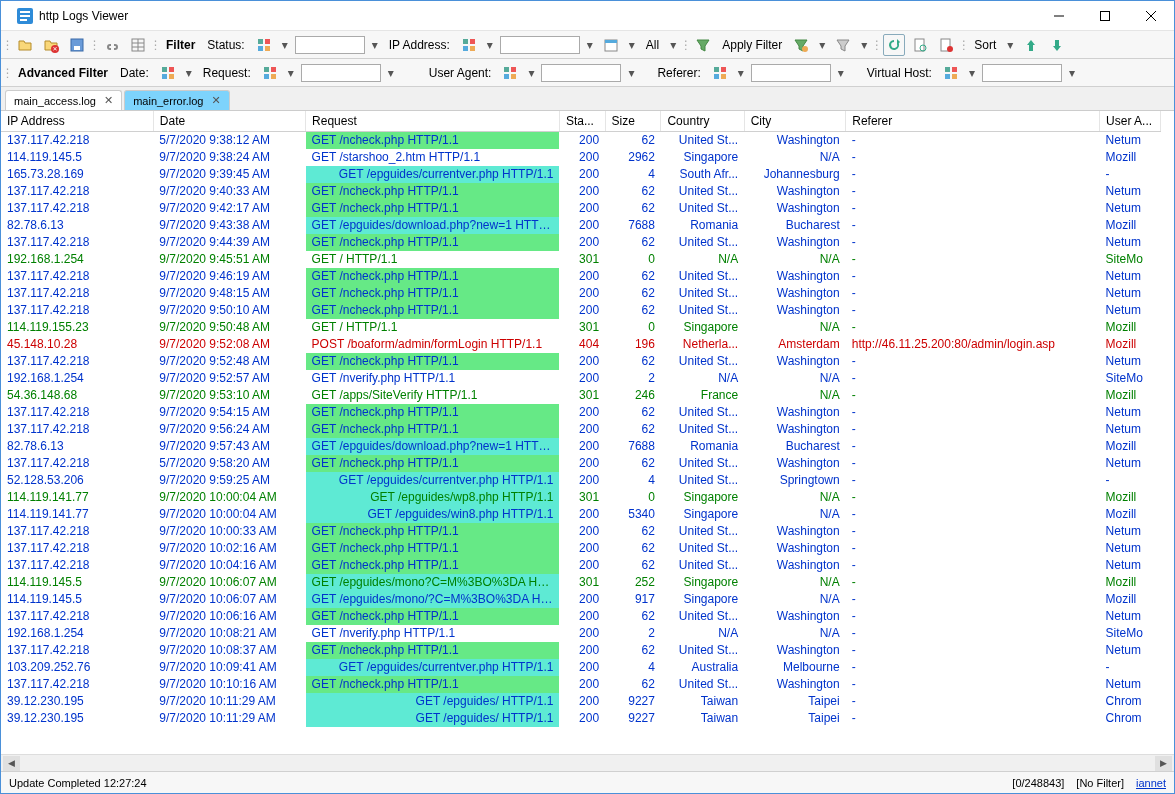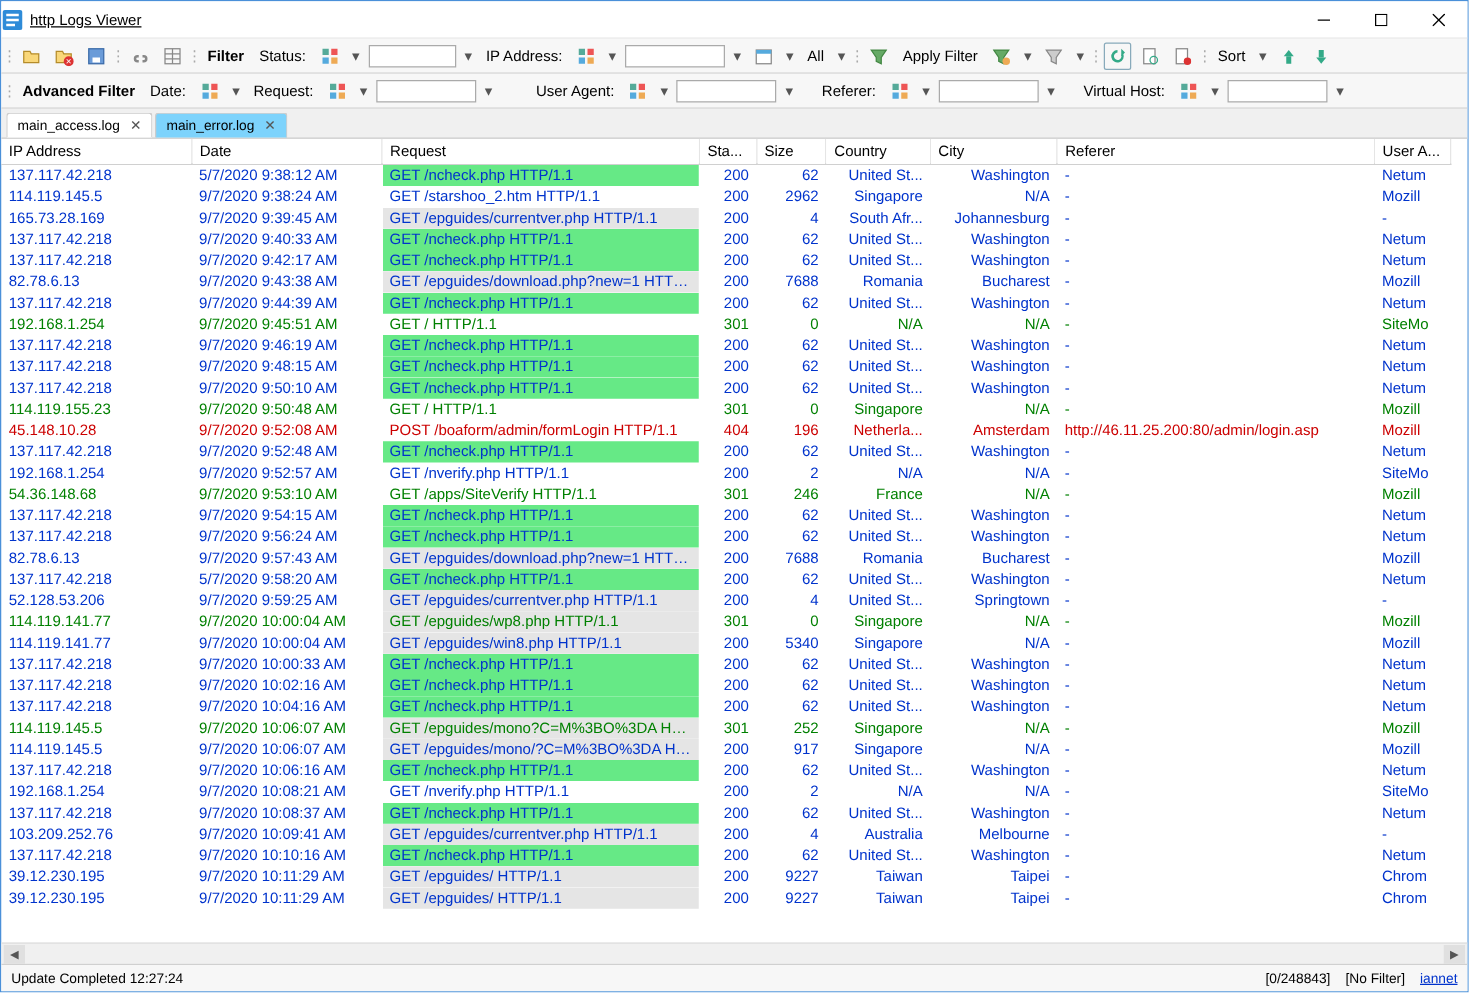--- a/index.html
+++ b/index.html
@@ -1,19 +1,19 @@
 <!DOCTYPE html>
 <html><head>
 <meta charset="utf-8">
 <style>
 * { box-sizing: border-box; }
 html, body { margin:0; padding:0; font-family: "Segoe UI", Tahoma, sans-serif; font-size:12px; color:#000; background:#fff; }
 .window { width:1175px; height:794px; border:1px solid #4a90d9; display:flex; flex-direction:column; overflow:hidden; background:#fff;}
 .titlebar { height:30px; display:flex; align-items:center; justify-content:space-between; background:#fff; border-bottom:1px solid #e5e5e5;}
-.titlebar-left { display:flex; align-items:center; gap:6px; padding-left:1px;text-decoration:underline;}
+.titlebar-left { display:flex; align-items:center; gap:6px; padding-left:16px;}
 .app-icon { width:16px; height:16px; }
 .title-text { font-size:12px; }
 .window-controls { display:flex; height:100%; }
 .win-btn { width:46px; height:100%; display:flex; align-items:center; justify-content:center; cursor:default; }
 .menubar { height:22px; display:flex; align-items:center; padding:2px 8px; gap:2px; border-bottom:1px solid #d0d0d0; background:#fff;}
 .menu-item { padding:2px 8px; cursor:default; }
 .menu-item .ul { text-decoration:underline; }
 .toolbar { height:28px; display:flex; align-items:center; padding:2px 4px; gap:4px; border-bottom:1px solid #d0d0d0; background:#f7f7f7; overflow:hidden;}
 .sep { width:5px; height:20px; display:flex; align-items:center; justify-content:center; color:#aaa;}
 .tb-btn { width:22px; height:22px; display:flex; align-items:center; justify-content:center; cursor:default; border-radius:2px;}
@@ -35,21 +35,21 @@
 .c-size { width:55px; text-align:right;}
 .c-country { width:82px; text-align:right;}
 .c-city { width:100px; text-align:right;}
 .c-ref { width:250px; }
 .c-ua { width:60px; }
 thead .c-sta, thead .c-size, thead .c-country, thead .c-city { text-align:left;}
 .blue { color:#0033cc; }
 .green { color:#008000; }
 .red { color:#cc0000; }
 .hl-green { background:#66e986; }
-.hl-cyan { background:#e5e5e5; }
+.hl-cyan { background:#5eead4;text-align:right; }
 .statusbar { height:22px; border-top:1px solid #d0d0d0; display:flex; align-items:center; justify-content:space-between; padding:0 8px; font-size:11px; background:#f7f7f7;}
 .statusbar a { color:#0033cc; text-decoration:underline; }
 .status-right { display:flex; gap:12px;}
 .hscroll { height:17px; background:#f0f0f0; border-top:1px solid #ddd; display:flex; align-items:center; justify-content:space-between; padding:0 2px;}
 .hscroll .arr { width:17px; height:15px; display:flex; align-items:center; justify-content:center; background:#e0e0e0; font-size:9px; color:#555;}
 .combo { width:70px; height:18px; border:1px solid #aaa; background:#fff;}
 svg { display:block; }
 </style>
 </head>
 <body>

